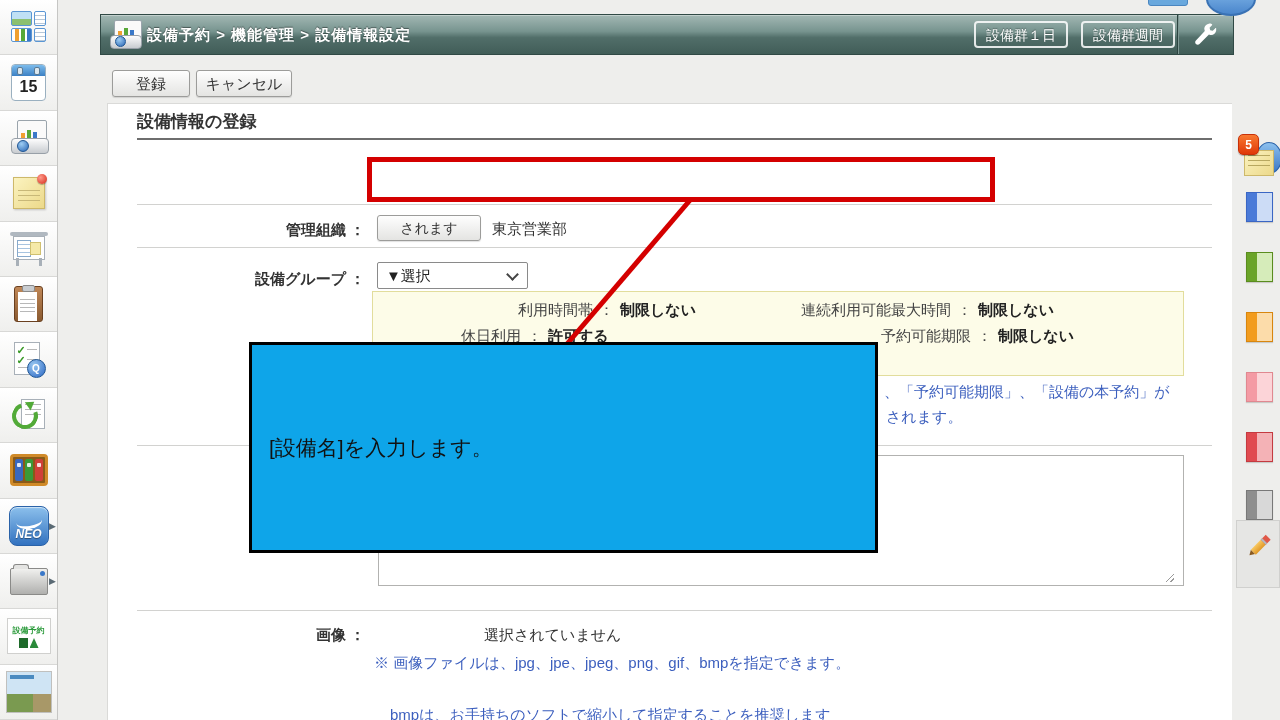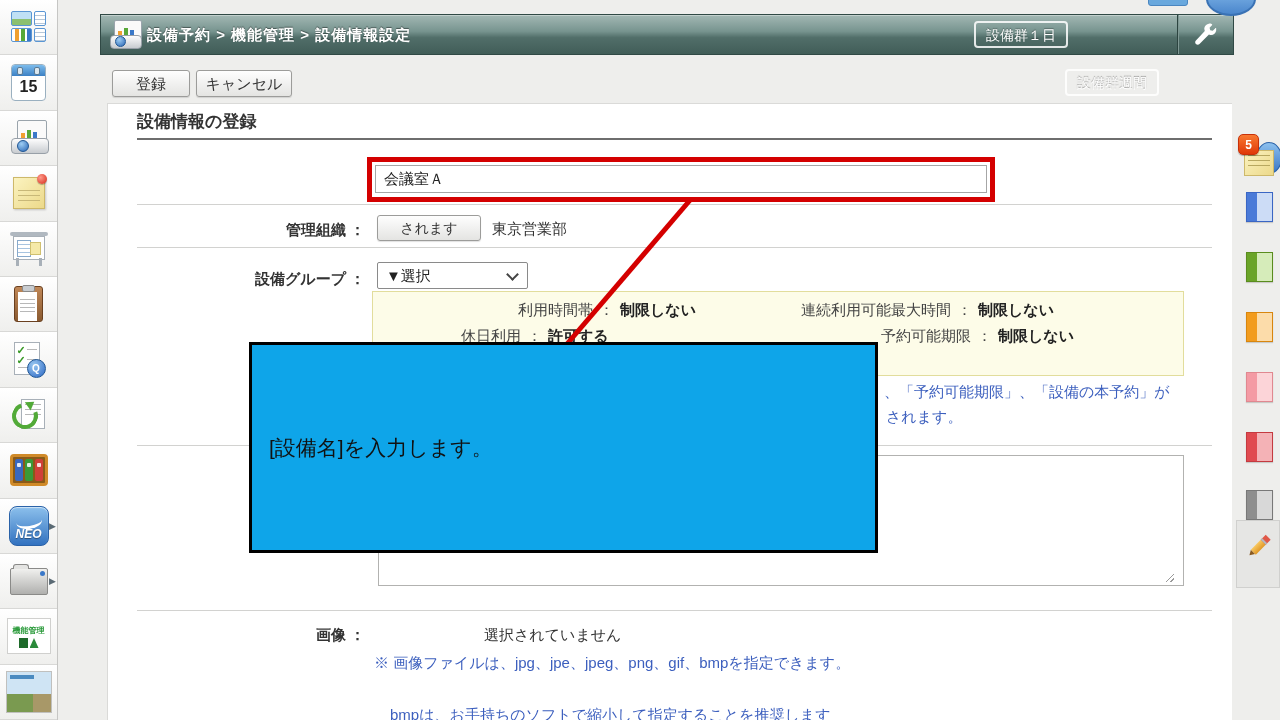--- a/index.html
+++ b/index.html
@@ -87,21 +87,21 @@
   .ic-banner::after{content:"";position:absolute;right:0;bottom:0;width:18px;height:18px;background:#a89868;}
 
   
   .titlebar{position:absolute;left:100px;top:14px;width:1132px;height:39px;border-radius:0;border:1px solid #304945;background:linear-gradient(180deg,#a3b8b4 0%,#77948f 42%,#516e69 58%,#415d58 100%);box-shadow:inset 0 1px 0 rgba(255,255,255,.35);z-index:4;}
   .tb-icon{position:absolute;left:8px;top:4px;width:32px;height:32px;}
   .tb-icon .proj-screen{left:5px;top:1px;width:20px;height:13px;}
   .tb-icon .proj-body{left:1px;bottom:2px;width:30px;height:12px;}
   .tb-icon .proj-lens{left:6px;bottom:4px;width:9px;height:9px;}
   .tb-crumb{position:absolute;left:46px;top:0;height:39px;line-height:39px;color:#fff;font-size:15px;font-weight:bold;letter-spacing:1px;text-shadow:0 -1px 1px rgba(0,0,0,.45);}
   .tb-btn{position:absolute;top:6px;height:27px;box-sizing:border-box;background:transparent;border:2px solid rgba(255,255,255,.85);border-radius:4px;color:#fff;font-size:14px;font-family:"Liberation Sans",sans-serif;padding:0 10px;line-height:22px;text-shadow:0 -1px 1px rgba(0,0,0,.35);}
-  .tb-btn.day{right:165px;margin-left:46px;} .tb-btn.week{right:74px;margin-top:48px;}
+  .tb-btn.day{right:165px;margin-left:46px;} .tb-btn.week{right:58px;}
   .tb-sep{position:absolute;right:54px;top:0;width:0;height:39px;border-left:1px solid #2c4440;border-right:1px solid #7f9894;}
   .tb-wrench{position:absolute;right:14px;top:7px;width:26px;height:26px;}
 
   
   .gbtn{position:absolute;box-sizing:border-box;background:linear-gradient(180deg,#fefefe,#e4e4e2);border:1px solid #9c9c9a;border-radius:3px;color:#333;font-size:15px;font-family:"Liberation Sans",sans-serif;box-shadow:0 1px 1px rgba(0,0,0,.12);line-height:23px;text-align:center;}
   .btn-register{left:112px;top:70px;width:78px;height:27px;}
   .btn-cancel{left:196px;top:70px;width:96px;height:27px;}
 
   
   .panel{position:absolute;left:107px;top:103px;width:1125px;height:617px;background:#fff;border:1px solid #dadad8;border-bottom:none;z-index:1;}
@@ -265,21 +265,21 @@
         <div class="neo-label">NEO</div>
       </div>
       <span class="cell-arrow">▶</span>
     </div>
     <div class="rail-cell">
       <div class="ic-folder"></div>
       <span class="cell-arrow">▶</span>
     </div>
     <div class="rail-cell">
       <div class="ic-tano">
-        <span class="tano-txt">機能管理</span>
+        <span class="tano-txt">設備予約</span>
         <span class="tano-glyph">
             <i class="g1"></i>
             <i class="g2"></i>
           </span>
       </div>
     </div>
     <div class="rail-cell">
       <div class="ic-banner"></div>
     </div>
   </aside>
@@ -305,21 +305,20 @@
     </div>
   </div>
 
   <button class="gbtn btn-register">登録</button>
   <button class="gbtn btn-cancel">キャンセル</button>
 
   <div class="panel"></div>
   <div class="sec-title">設備情報の登録</div>
   <div class="sec-underline"></div>
 
-  <input class="name-input" type="text" value="会議室Ａ" style="">
   <div class="divider dv1"></div>
 
   <div class="frm-label" style="top:221px;">
     <span>管理組織</span><span class="colon">：</span>
   </div>
   <button class="gbtn btn-orgsel">されます</button>
   <div class="org-value">東京営業部</div>
   <div class="divider dv2"></div>
 
   <div class="frm-label" style="top:270px;">

